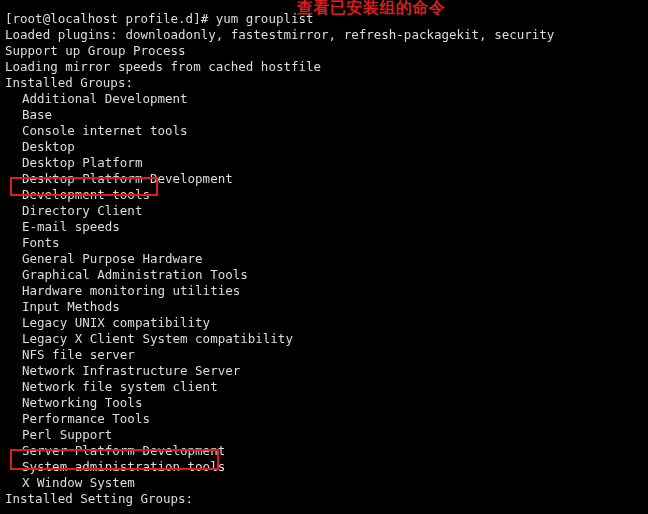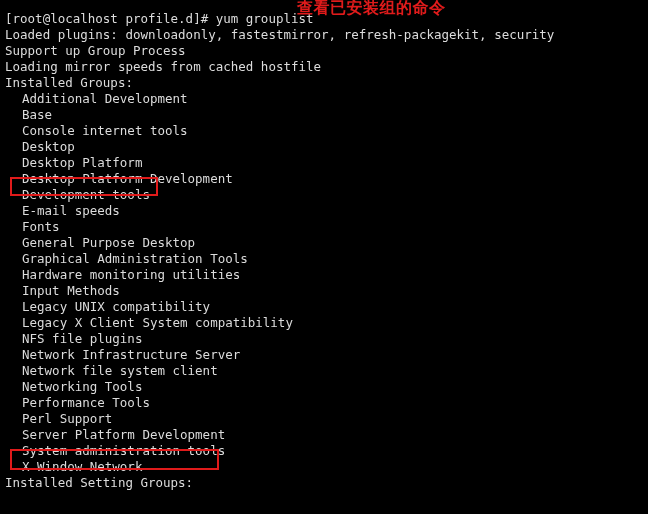--- a/index.html
+++ b/index.html
@@ -78,37 +78,38 @@
     <div class="line">Support up Group Process</div>
     <div class="line">Loading mirror speeds from cached hostfile</div>
     <div class="line">Installed Groups:</div>
     <div class="line indent">Additional Development</div>
     <div class="line indent">Base</div>
     <div class="line indent">Console internet tools</div>
     <div class="line indent">Desktop</div>
     <div class="line indent">Desktop Platform</div>
     <div class="line indent">Desktop Platform Development</div>
     <div class="line indent">Development tools</div>
+    <div class="line indent">Directory Client</div>
     <div class="line indent">E-mail speeds</div>
     <div class="line indent">Fonts</div>
-    <div class="line indent">General Purpose Desktop</div>
+    <div class="line indent">General Purpose Hardware</div>
     <div class="line indent">Graphical Administration Tools</div>
     <div class="line indent">Hardware monitoring utilities</div>
     <div class="line indent">Input Methods</div>
     <div class="line indent">Legacy UNIX compatibility</div>
     <div class="line indent">Legacy X Client System compatibility</div>
-    <div class="line indent">NFS file plugins</div>
+    <div class="line indent">NFS file server</div>
     <div class="line indent">Network Infrastructure Server</div>
     <div class="line indent">Network file system client</div>
     <div class="line indent">Networking Tools</div>
     <div class="line indent">Performance Tools</div>
     <div class="line indent">Perl Support</div>
     <div class="line indent">Server Platform Development</div>
     <div class="line indent">System administration tools</div>
-    <div class="line indent">X Window Network</div>
+    <div class="line indent">X Window System</div>
     <div class="line">Installed Setting Groups:</div>
   </div>
 
   <div class="annotation">查看已安装组的命令</div>
 
   <div class="hl-box" id="hl-development-tools"></div>
   <div class="hl-box" id="hl-server-platform-development"></div>
 
 </div>
 

